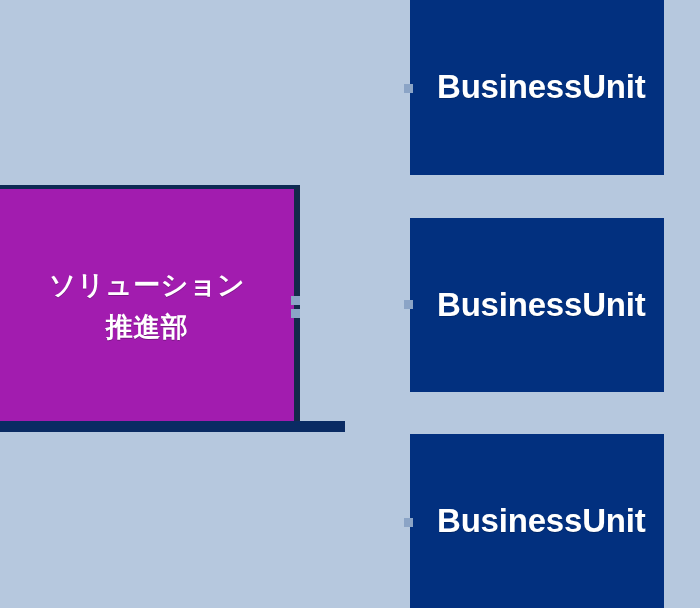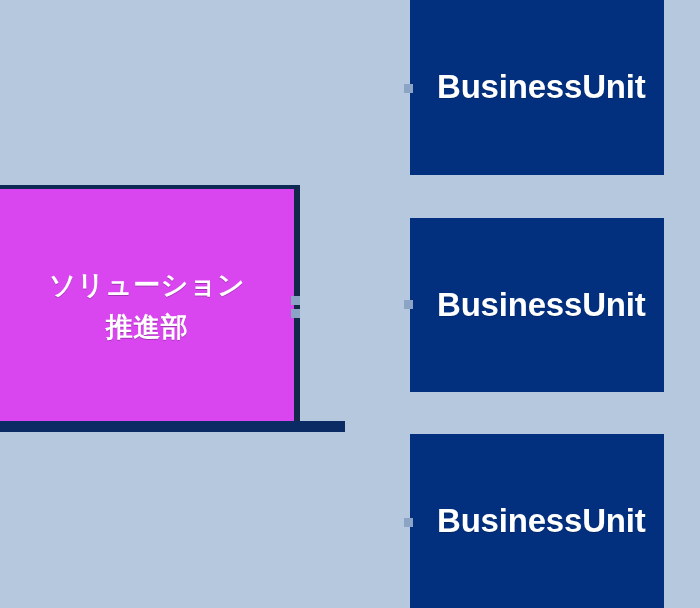--- a/index.html
+++ b/index.html
@@ -20,21 +20,21 @@
     background: #b6c8de;
   }
 
   
   .parent-node {
     position: absolute;
     left: 0px;
     top: 185px;
     width: 300px;
     height: 240px;
-    background: #d946ef;
+    background: #a21caf;
     box-sizing: border-box;
     border-top: 4px solid #0d2a54;
     border-right: 6px solid #14294a;
     display: flex;
     align-items: center;
     justify-content: center;
   }
   .parent-label {
     color: #ffffff;
     font-size: 27px;

